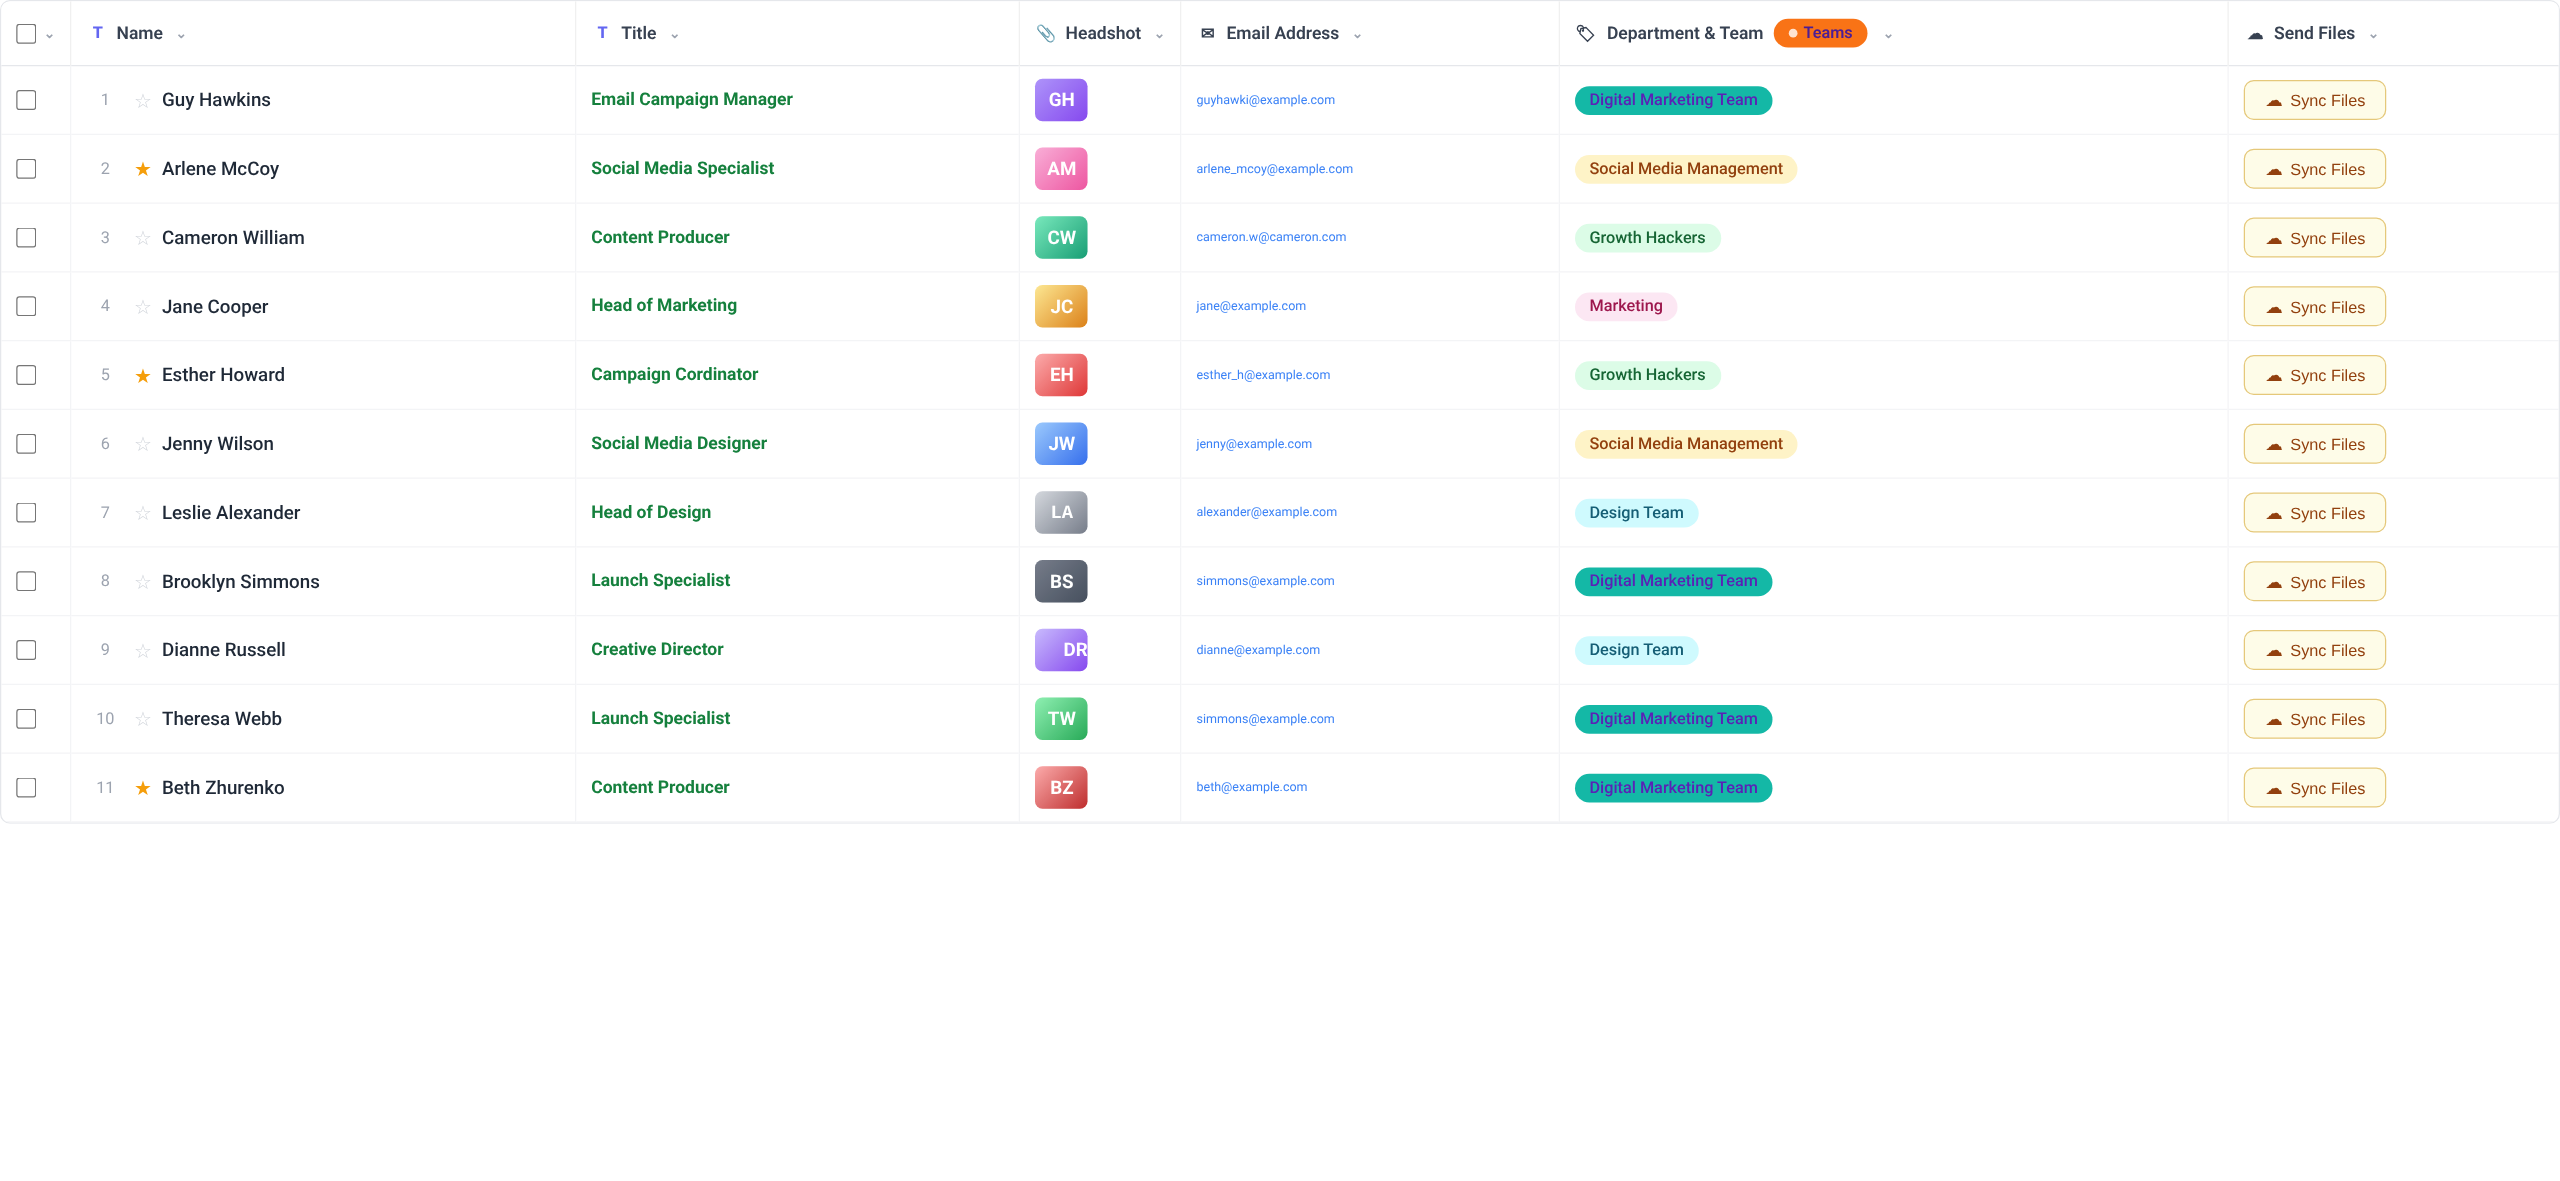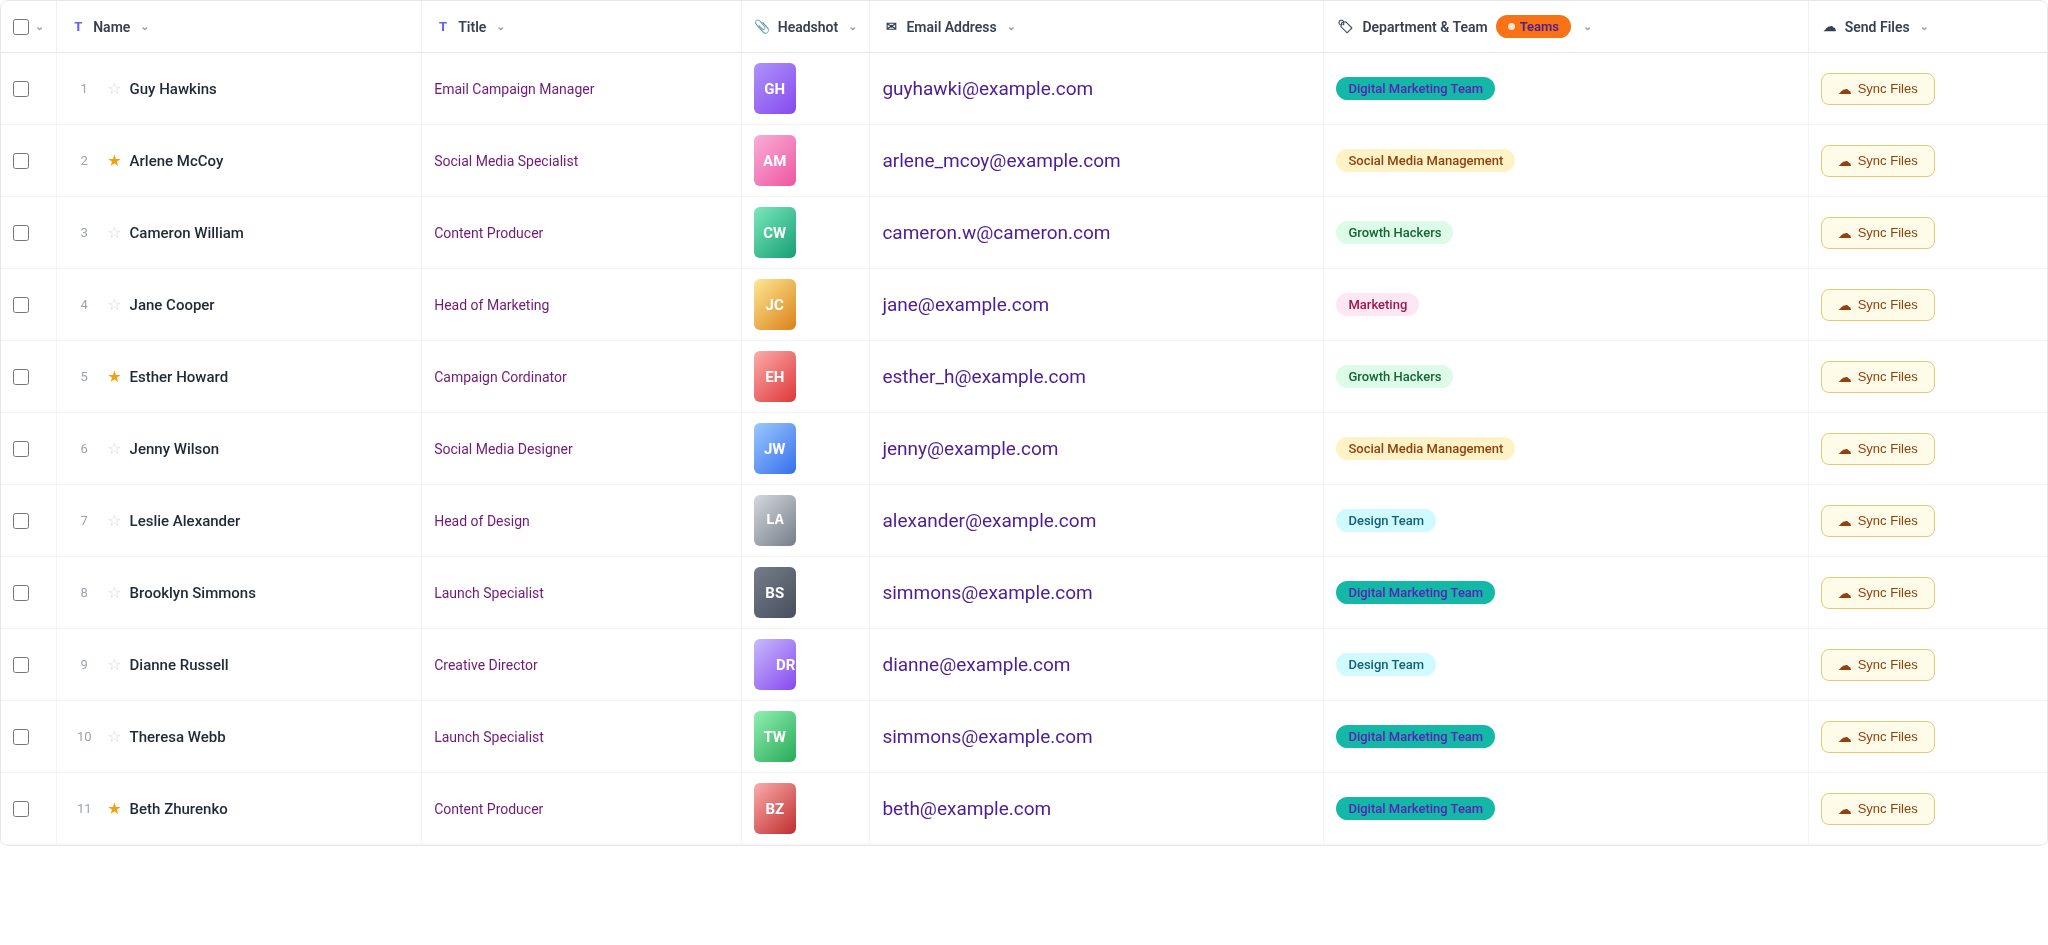--- a/index.html
+++ b/index.html
@@ -72,29 +72,30 @@
       font-size: 16px;
     }
     .star.filled { color: #f59e0b; }
     .star.empty { color: #d1d5db; }
     .name-cell {
       font-weight: 500;
       color: #1f2937;
       font-size: 15px;
     }
     .title-cell {
-      color: #701a75;
+      color: #15803d;
       font-size: 14px;
+      font-weight: bold;
     }
     .headshot-cell {
       width: 60px;
     }
     .email-cell {
-      color: #4c1d95;
-      font-size: 19px;
+      color: #3b82f6;
+      font-size: 10px;
     }
     .dept-badge {
       display: inline-block;
       padding: 4px 12px;
       border-radius: 20px;
       font-size: 13px;
       font-weight: 500;
       white-space: nowrap;
     }
     .badge-purple { background: #14b8a6; color: #5b21b6; }
@@ -171,21 +172,21 @@
     .av5 { background: linear-gradient(135deg, #fca5a5, #dc2626); }
     .av6 { background: linear-gradient(135deg, #93c5fd, #2563eb); }
     .av7 { background: linear-gradient(135deg, #d1d5db, #6b7280); font-family: Liberation Mono, monospace; }
     .av8 { background: linear-gradient(135deg, #6b7280, #374151); }
     .av9 { background: linear-gradient(135deg, #c4b5fd, #7c3aed); padding-left: 22px; }
     .av10 { background: linear-gradient(135deg, #86efac, #16a34a); }
     .av11 { background: linear-gradient(135deg, #fca5a5, #b91c1c); }
     
     .photo-avatar {
       width: 42px;
-      height: 51px;
+      height: 34px;
       border-radius: 6px;
       display: flex;
       align-items: center;
       justify-content: center;
       font-size: 15px;
       font-weight: 700;
       color: #fff;
       position: relative;
       overflow: hidden;
     }

